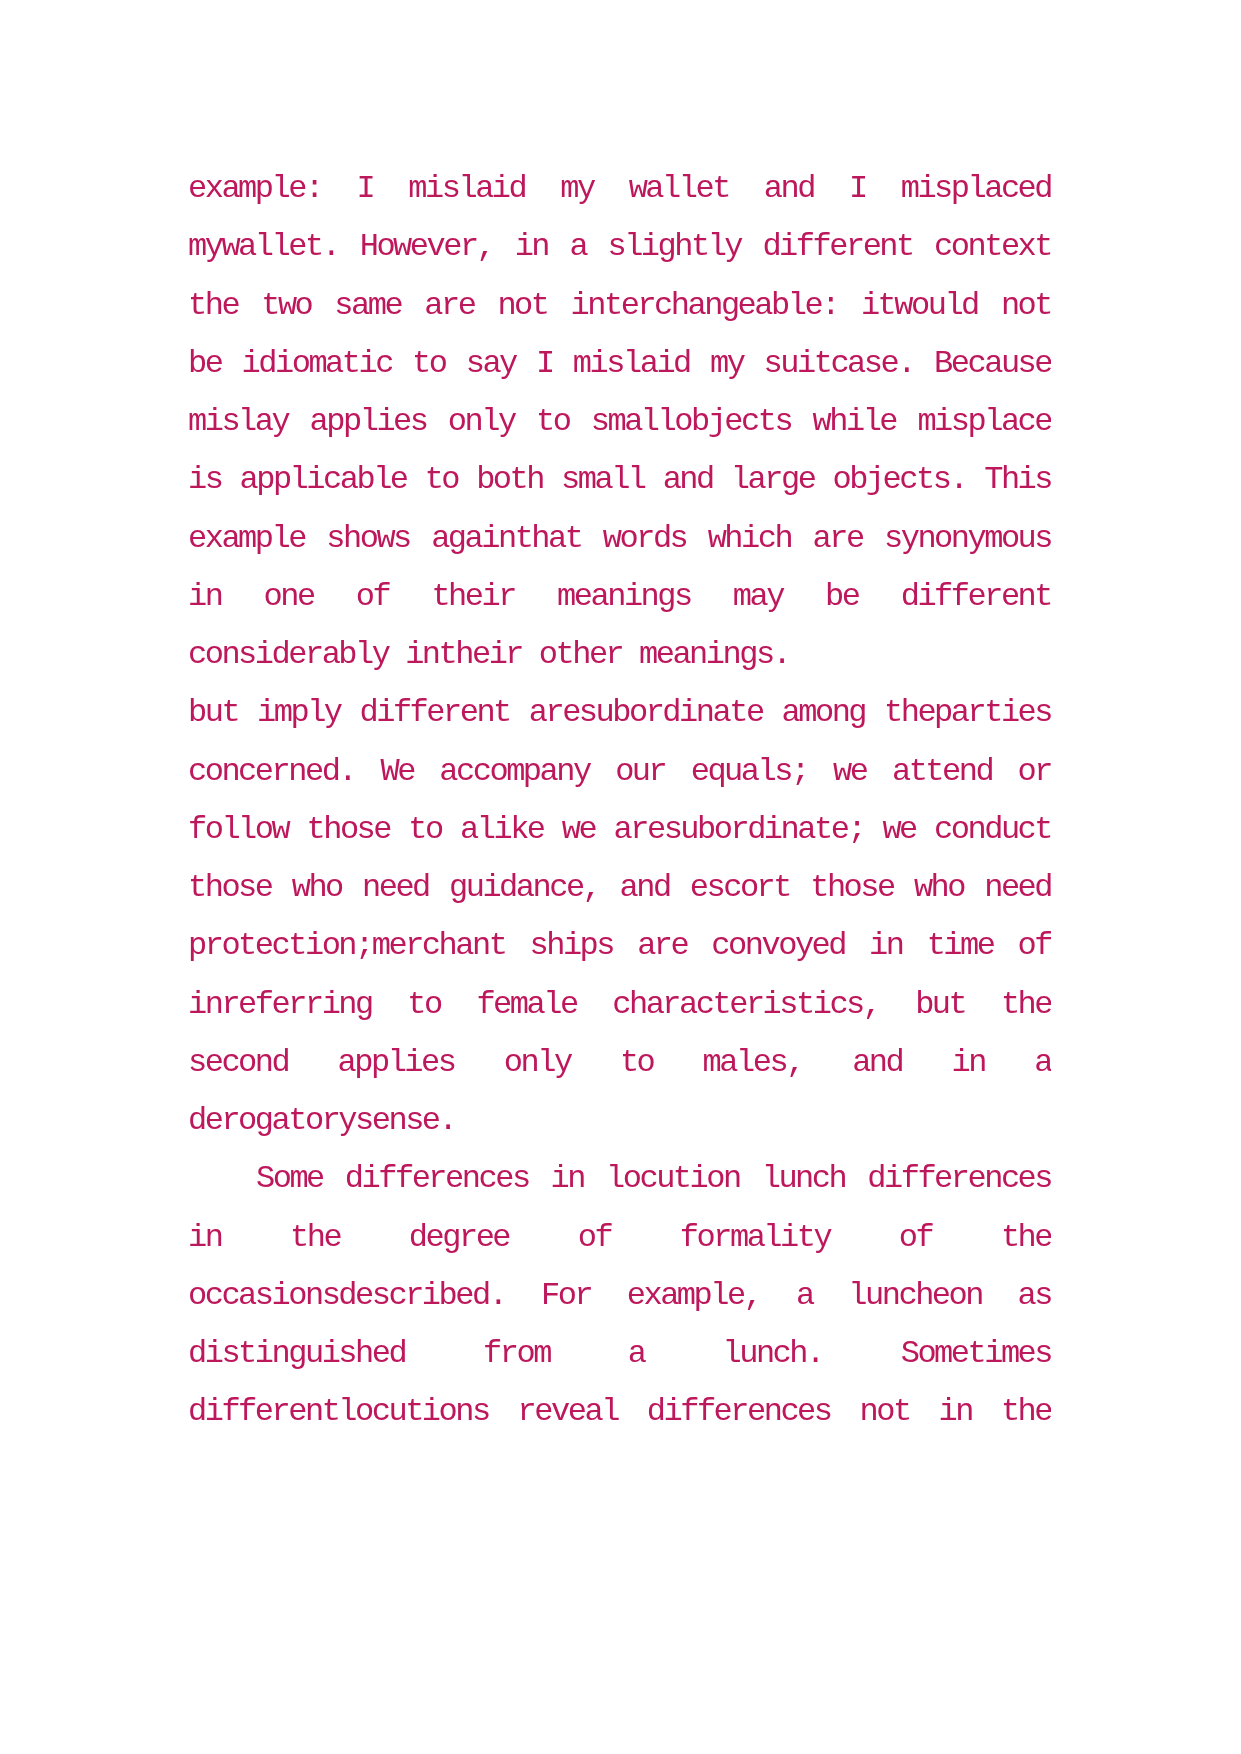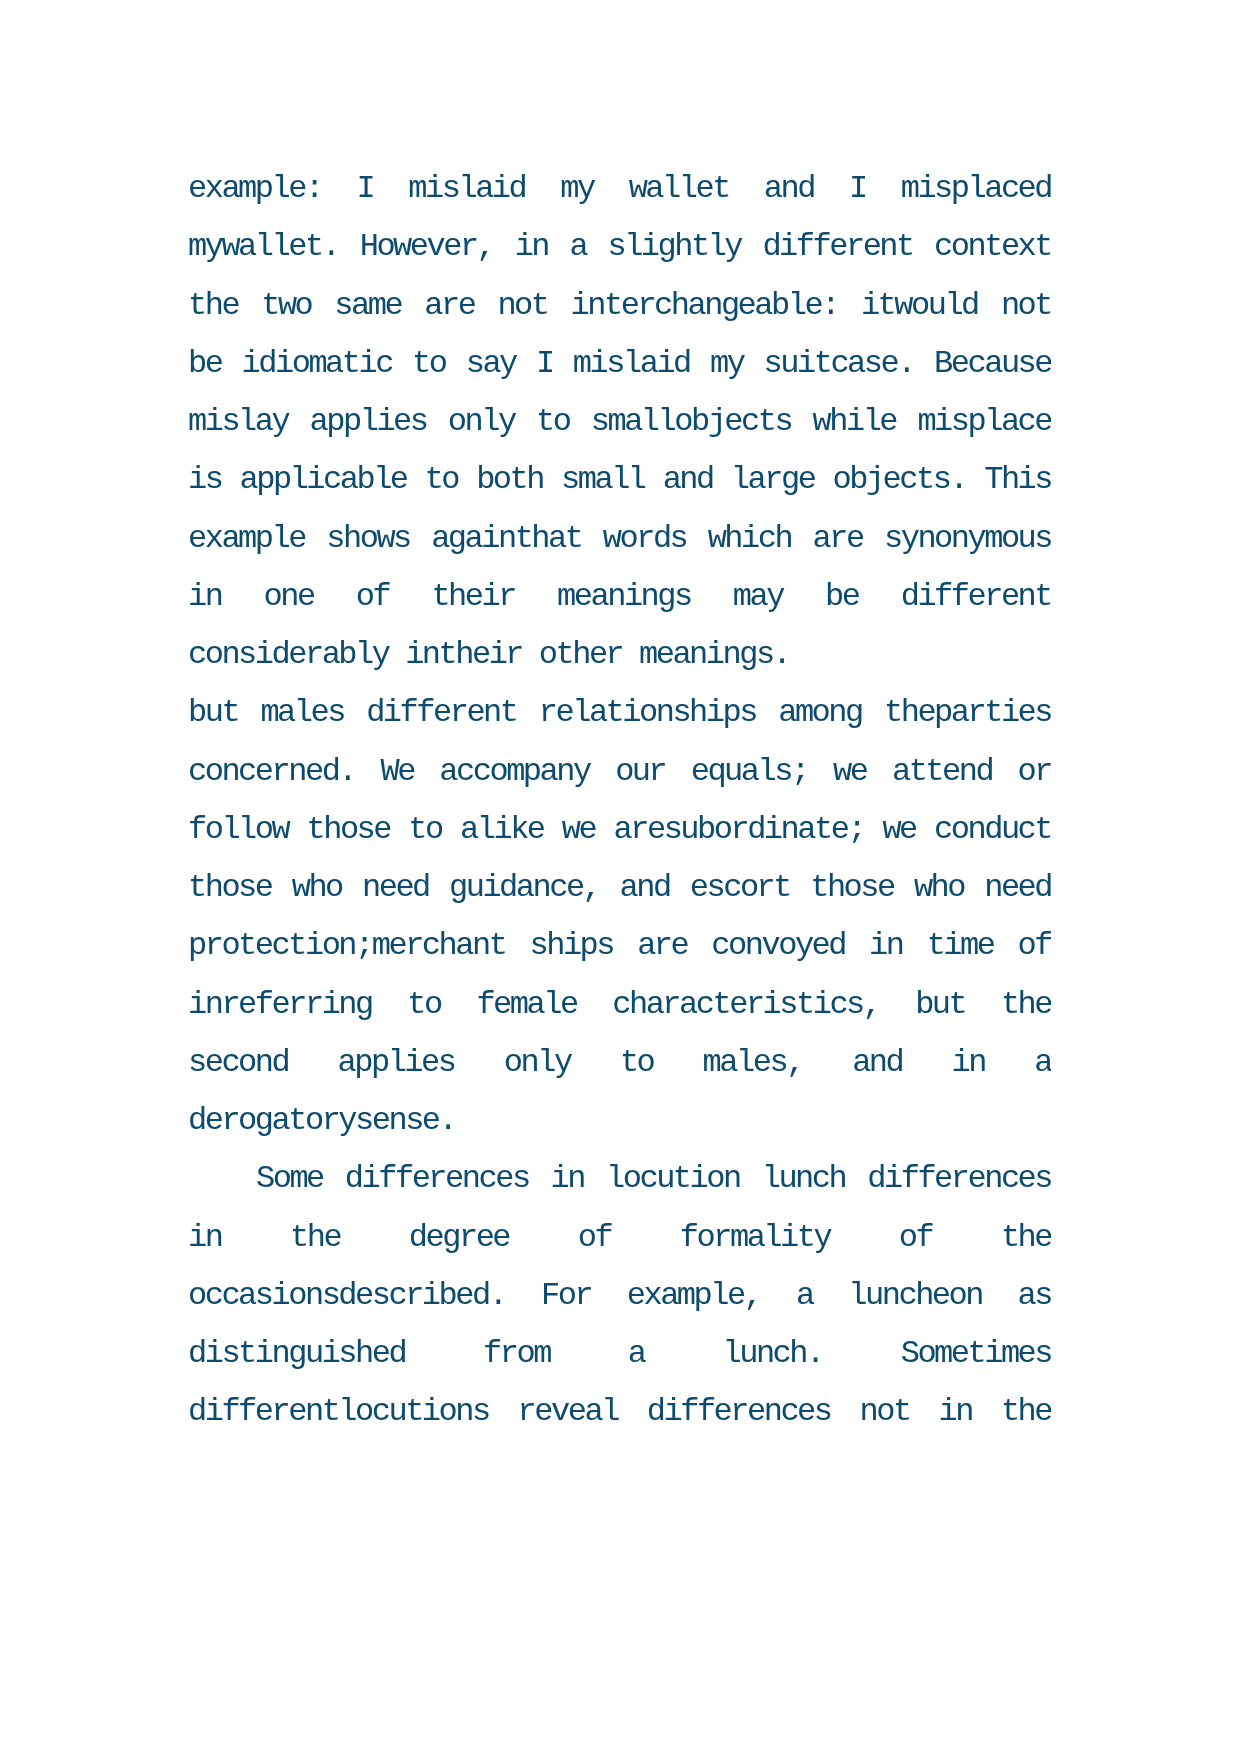--- a/index.html
+++ b/index.html
@@ -15,21 +15,21 @@
 
   .text-block {
     position: absolute;
     left: 188px;
     top: 160px;
     width: 863px;
     font-family: "Liberation Mono", "DejaVu Sans Mono", monospace;
     font-size: 32px;
     letter-spacing: -2.5px;
     line-height: 58.25px;
-    color: #0c4a6e;
+    color: #be185d;
     font-weight: 400;
   }
 
   .para { margin: 0; padding: 0; }
 
   .line {
     text-align: justify;
     text-align-last: justify;
     white-space: normal;
     height: 58.25px;
@@ -54,21 +54,21 @@
       <div class="line">the two same are not interchangeable: itwould not</div>
       <div class="line">be idiomatic to say I mislaid my suitcase. Because</div>
       <div class="line">mislay applies only to smallobjects while misplace</div>
       <div class="line">is applicable to both small and large objects. This</div>
       <div class="line">example shows againthat words which are synonymous</div>
       <div class="line">in one of their meanings may be different</div>
       <div class="line end">considerably intheir other meanings.</div>
     </div>
 
     <div class="para">
-      <div class="line">but males different relationships among theparties</div>
+      <div class="line">but imply different aresubordinate among theparties</div>
       <div class="line">concerned. We accompany our equals; we attend or</div>
       <div class="line">follow those to alike we aresubordinate; we conduct</div>
       <div class="line">those who need guidance, and escort those who need</div>
       <div class="line">protection;merchant ships are convoyed in time of</div>
       <div class="line">inreferring to female characteristics, but the</div>
       <div class="line">second applies only to males, and in a</div>
       <div class="line end">derogatorysense.</div>
     </div>
 
     <div class="para">

